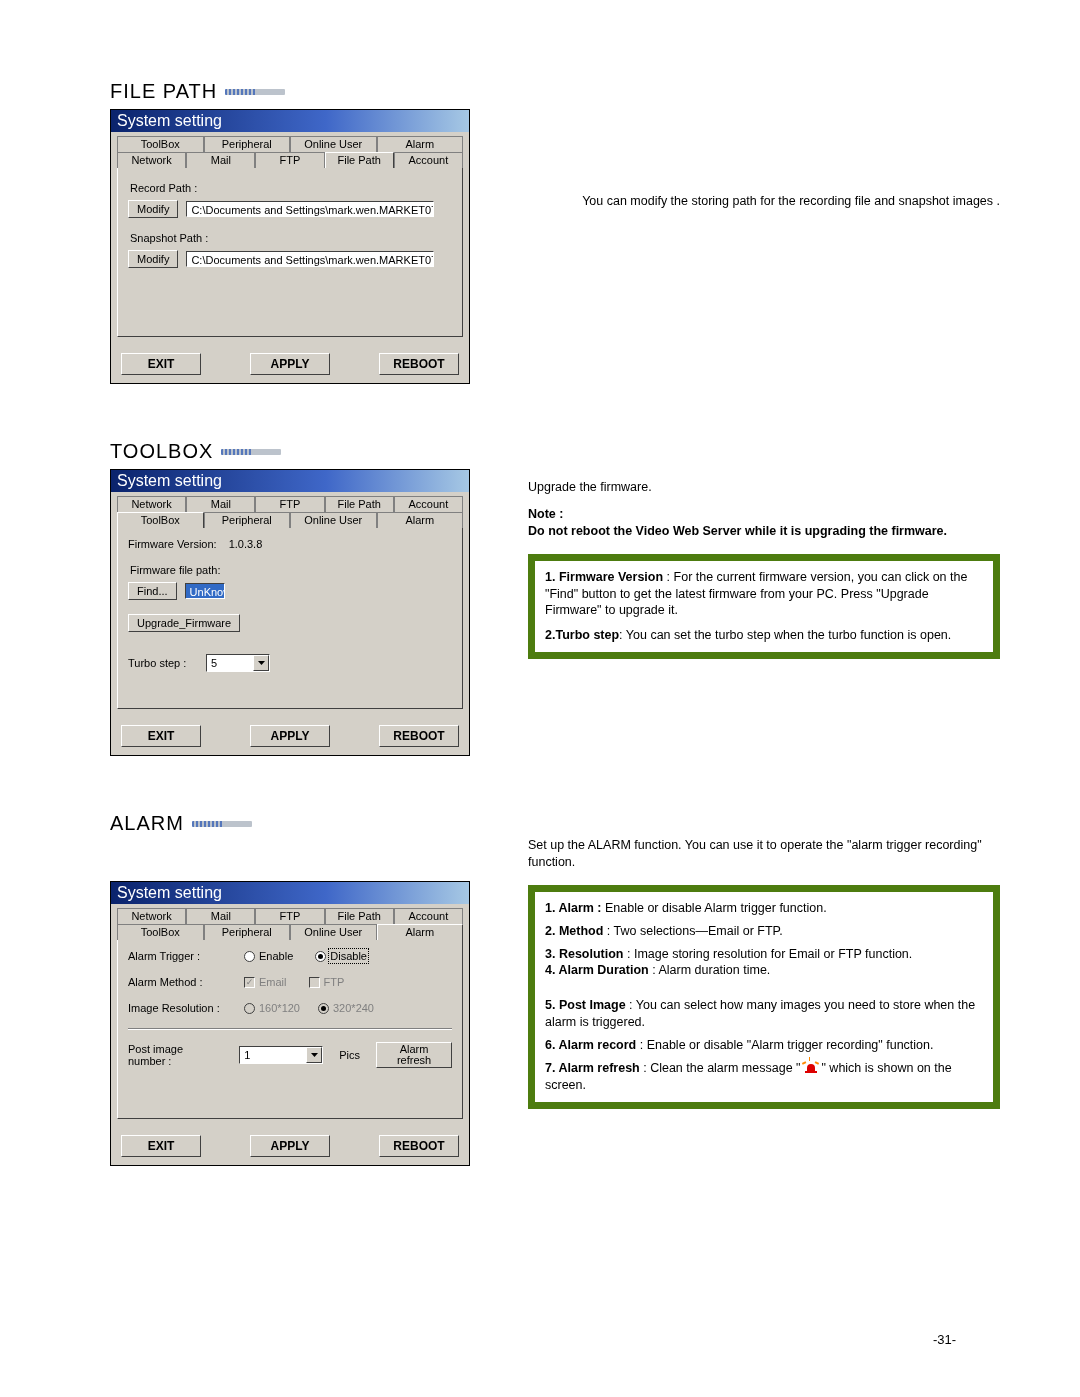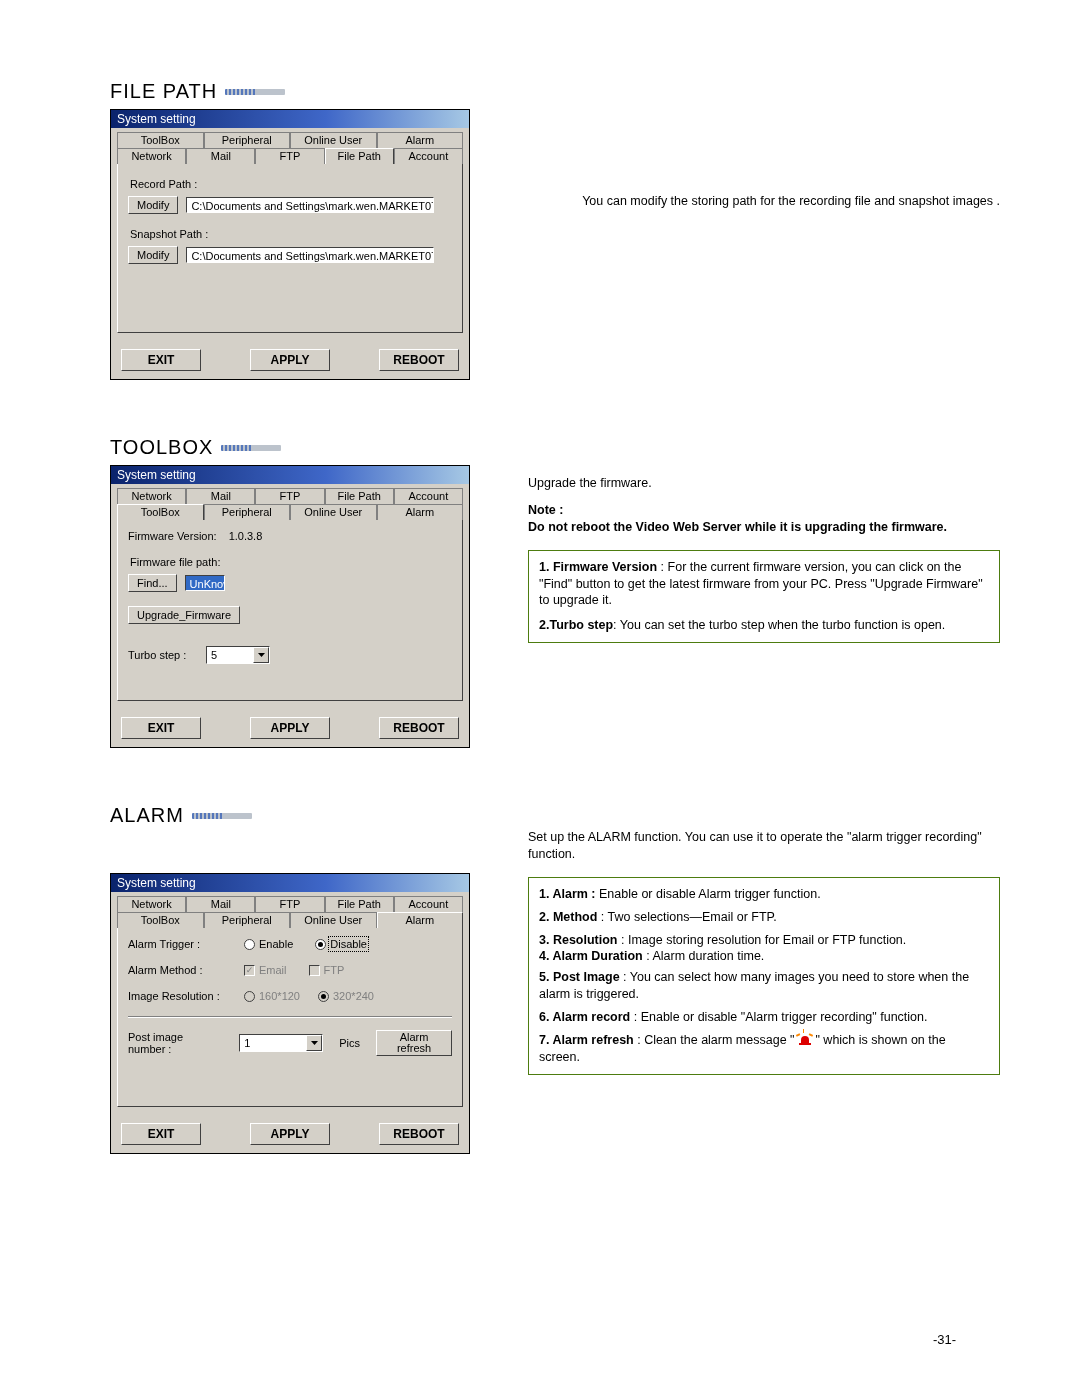--- a/index.html
+++ b/index.html
@@ -51,21 +51,21 @@
     font-family: "Tahoma", "MS Sans Serif", sans-serif;
     font-size: 11px;
     background: #d4d0c8;
     border: 1px solid #000;
     box-shadow: 0 0 0 1px #d4d0c8 inset;
   }
   .titlebar {
     background: linear-gradient(90deg,#0a236c 0%, #3f67c8 60%, #a6c8e4 100%);
     color: #fff;
     padding: 2px 6px;
-    font-size: 12px;
+    font-size: 16px;
   }
   .dlg-body { background: #d4d0c8; padding: 4px 6px 10px; }
   .tabrow { display: flex; }
   .tab {
     background: #d4d0c8;
     border: 1px solid #808080;
     border-bottom: none;
     padding: 1px 0 2px;
     font-size: 11px;
     text-align: center;
@@ -166,21 +166,21 @@
     display:inline-flex; align-items:center; justify-content:center;
     margin-right:4px;
   }
   .check.disabled { background:#d4d0c8; }
   .check.checked::after{ content:"✓"; font-size:9px; color:#808080; line-height:9px;}
   .dim { color: #808080; }
 
   .dotted-focus { outline: 1px dotted #000; outline-offset: 1px; }
 
   .note-box {
-    border: 1px solid #4d7c0f;
+    border: 7px solid #4d7c0f;
     padding: 8px 10px;
     margin-top: 14px;
     font-size: 12.5px;
     line-height: 1.35;
   }
   .strong { font-weight: bold; }
   p { margin: 0 0 10px; }
 
   .alarm-icon { position: relative; display:inline-block; width:14px; height:12px; }
   .alarm-icon .dome { position:absolute; left:3px; bottom:0; width:8px; height:8px; background:#d00; border-radius:4px 4px 0 0; }
@@ -403,21 +403,21 @@
             <span class="bottom-btn">REBOOT</span>
           </div>
         </div>
       </div>
       <div class="right-col right-push-alarm">
         <p>Set up the ALARM function. You can use it to operate the "alarm trigger recording" function.</p>
         <div class="note-box">
           <div style="margin-bottom:6px;"><span class="strong">1. </span><span class="strong">Alarm :</span><span> Enable or disable Alarm trigger function.</span></div>
           <div style="margin-bottom:6px;"><span class="strong">2. </span><span class="strong">Method</span><span> : Two selections—Email or FTP.</span></div>
           <div style=""><span class="strong">3. </span><span class="strong">Resolution</span><span> : Image storing resolution for Email or FTP function.</span></div>
-          <div style="margin-bottom:4px;"><span class="strong">4. </span><span class="strong">Alarm Duration</span><span> : Alarm duration time.</span></div>
+          <div style="margin-bottom:18px;"><span class="strong">4. </span><span class="strong">Alarm Duration</span><span> : Alarm duration time.</span></div>
           <div style="margin-bottom:6px;"><span class="strong">5. </span><span class="strong">Post Image</span><span> : You can select how many images you need to store when the alarm is triggered.</span></div>
           <div style="margin-bottom:6px;"><span class="strong">6. </span><span class="strong">Alarm record</span><span> : Enable or disable "Alarm trigger recording" function.</span></div>
           <div><span class="strong">7. </span><span class="strong">Alarm refresh</span><span> : Clean the alarm message " </span>
             <span class="alarm-icon">
               <span class="ray r1"></span><span class="ray r2"></span><span class="ray r3"></span>
               <span class="dome"></span><span class="base"></span>
             </span>
             <span> " which is shown on the screen.</span>
           </div>
         </div>

